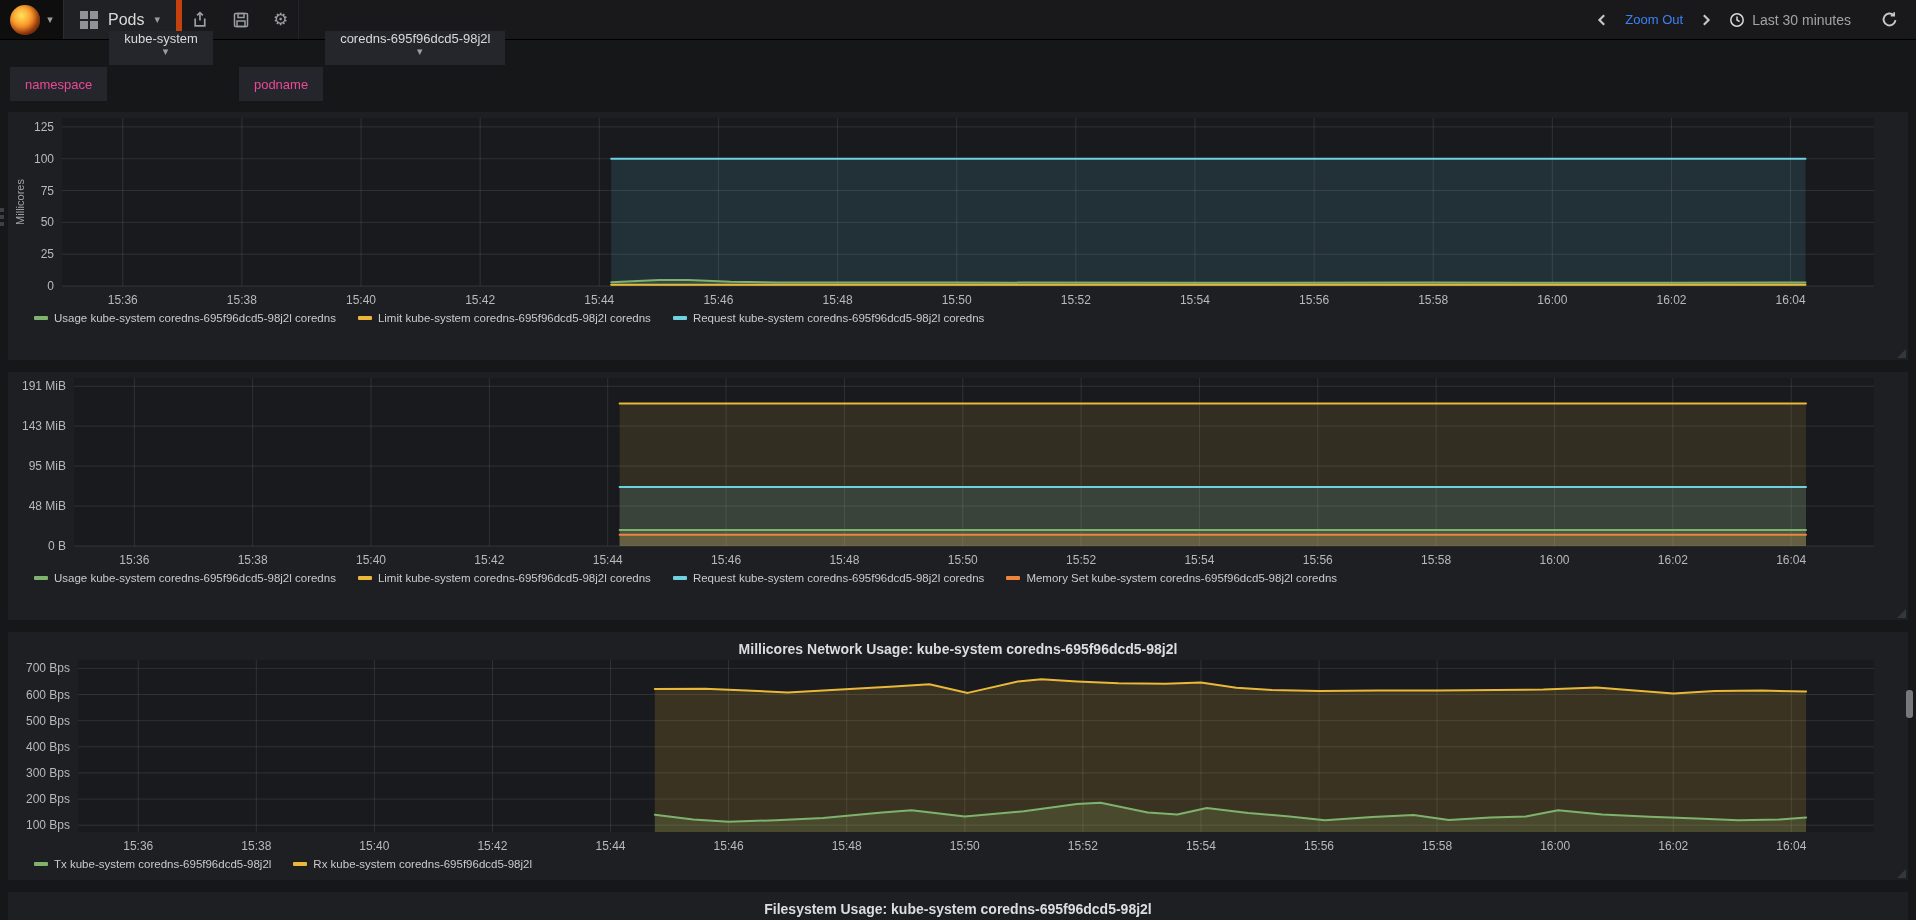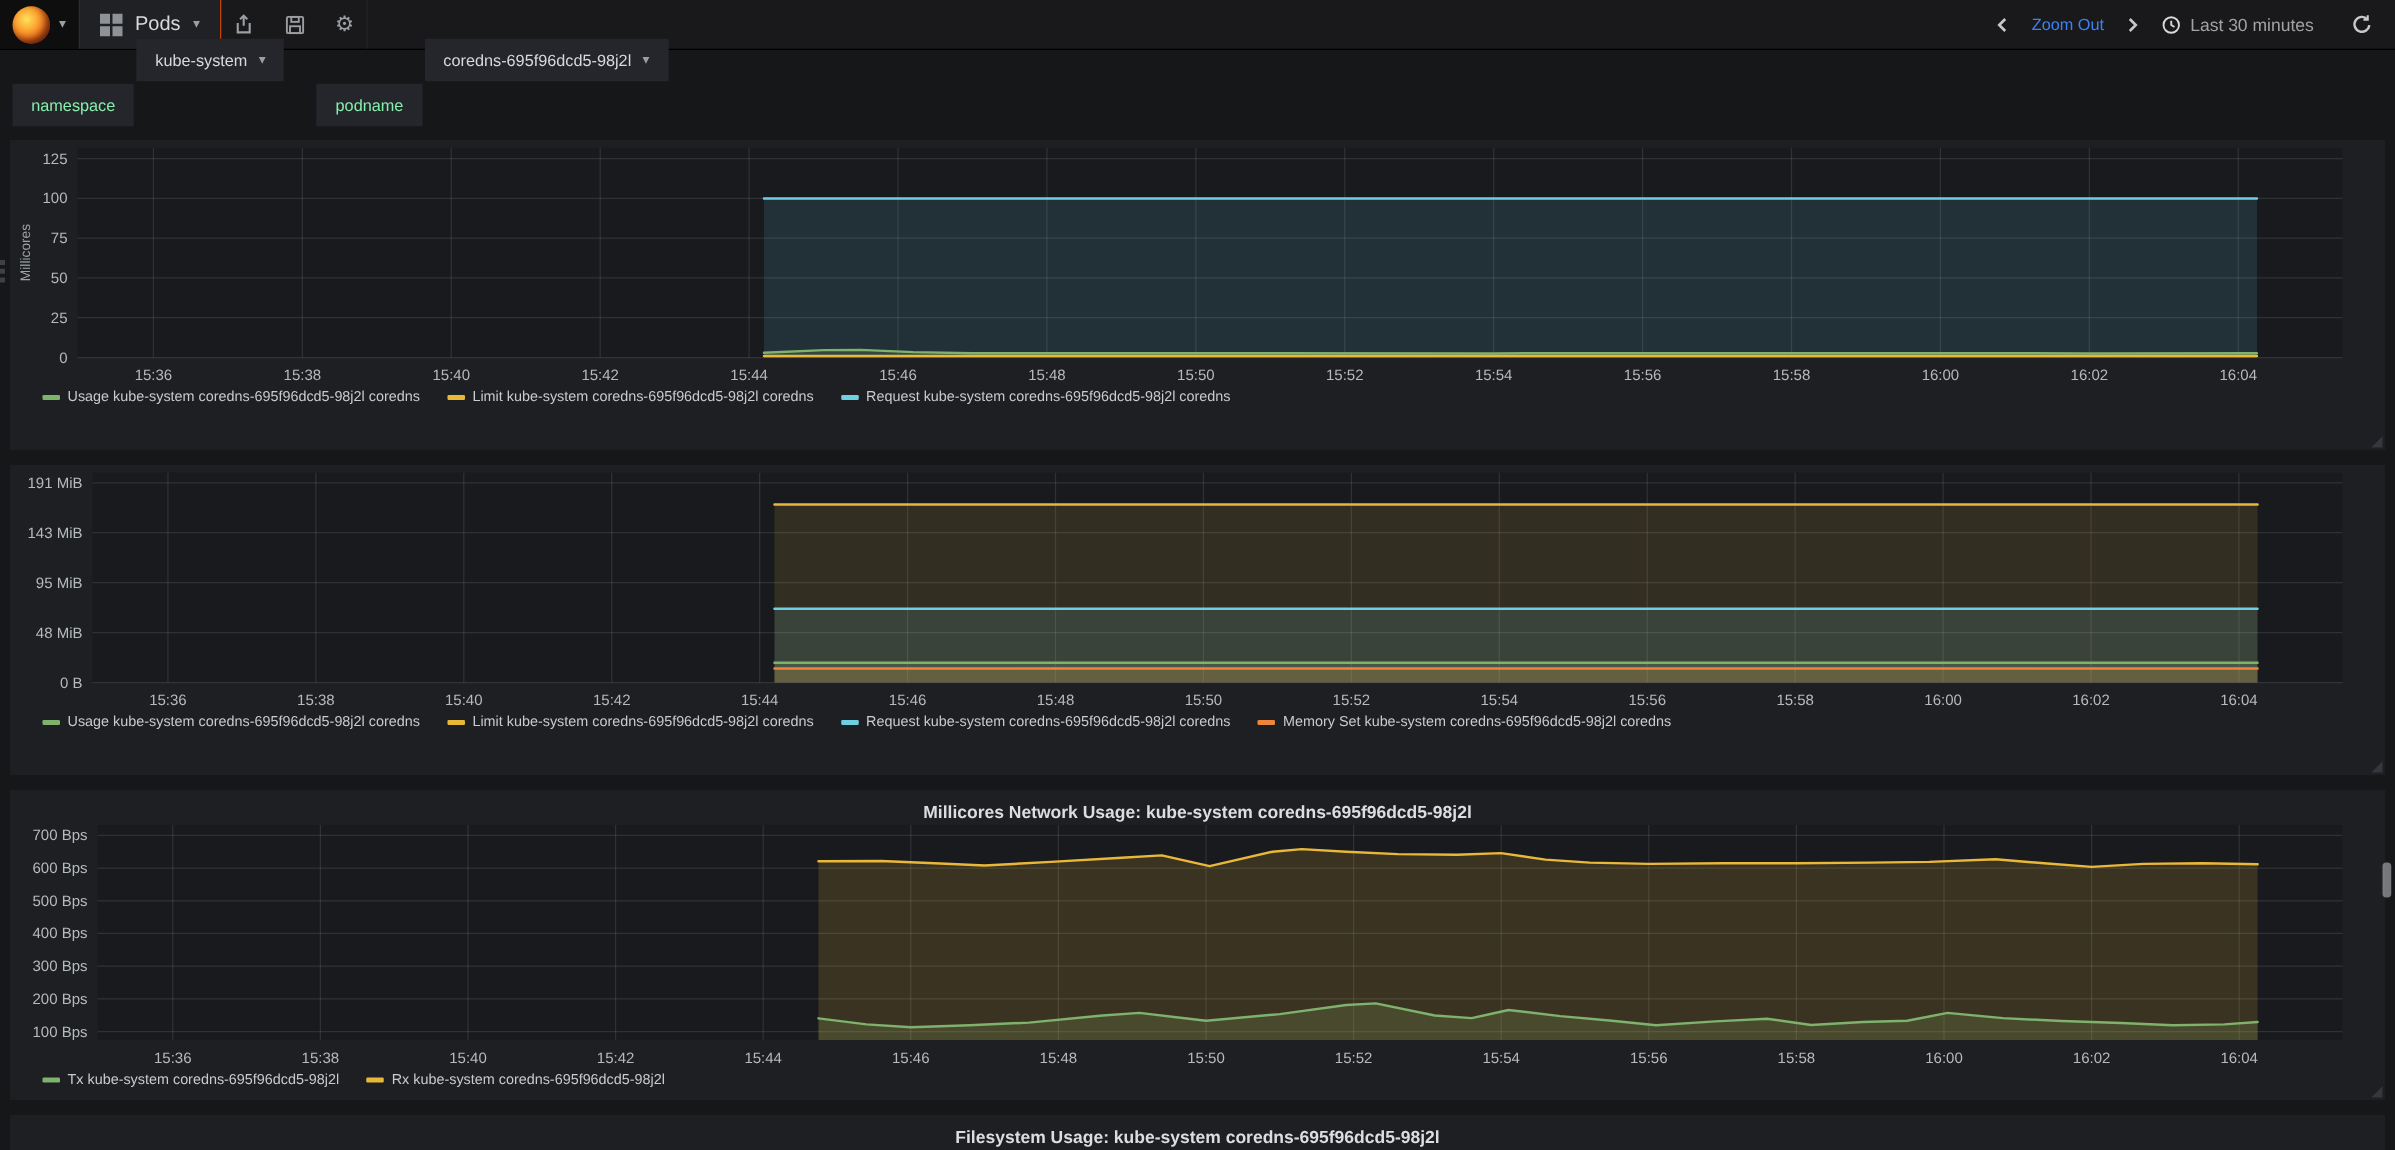--- a/index.html
+++ b/index.html
@@ -7,38 +7,38 @@
     font-family:"Liberation Sans", sans-serif; }
 
   
   .navbar { height:40px; display:flex; align-items:stretch; background:#19191b; border-bottom:1px solid #000; }
   .nav-seg { display:flex; align-items:center; }
   .logo-seg { width:64px; justify-content:center; gap:7px; background:#0e0e0f; border-right:1px solid #2b2c2f; }
   .grafana-logo { width:30px; height:30px; border-radius:50%;
     background: radial-gradient(circle at 38% 35%, #ffe25c 0%, #fba02f 35%, #ee6219 65%, #c5361c 100%);
     box-shadow: inset -3px -3px 6px rgba(0,0,0,.55); }
   .caret { color:#9b9ea3; font-size:11px; line-height:1; }
-  .picker-seg { padding:0 16px; gap:10px; background:#202124; border-right:1px solid #c2410c; }
+  .picker-seg { padding:0 16px; gap:10px; background:#202124; border-right:6px solid #c2410c; }
   .grid-icon { display:grid; grid-template-columns:8px 8px; grid-template-rows:8px 8px; gap:2px; }
   .grid-icon span { background:#a3a6ab; opacity:.85; }
   .picker-title { color:#d8d9da; font-size:16px; }
   .actions-seg { padding:0 10px; gap:24px; border-right:1px solid #232427; }
   .nav-spacer { flex:1; }
   .timectl-seg { padding:0 18px; gap:16px; color:#c7c8c9; }
   .zoom-out-label { font-size:13px; color:#3b82f6; cursor:pointer; }
   .time-range { display:flex; align-items:center; gap:7px; font-size:14px; color:#a3a3a3; }
   .icon-btn { display:flex; align-items:center; cursor:pointer; }
   .gear-glyph { font-size:17px; color:#9b9ea3; }
 
   
   .submenu { height:52px; display:flex; align-items:center; padding:0 10px; gap:26px; background:#161719; }
   .var-group { display:flex; gap:2px; }
   .pill { height:34px; display:flex; align-items:center; padding:0 15px; background:#24262b; font-size:13px; }
-  .pill.var-label { color:#86efac;margin-top:36px; }
-  .pill.var-value { color:#d8d9da; cursor:pointer; }
+  .pill.var-label { color:#ec4899;margin-top:36px; }
+  .pill.var-value { color:#d8d9da; cursor:pointer;flex-direction:column; }
   .pill .caret { margin-left:9px; }
 
   
   .dash-body { padding:20px 8px 0; position:relative; }
   .panel { position:relative; background:#1d1f23; height:248px; margin-bottom:12px; padding:6px 4px 0; }
   .panel.partial { height:60px; }
   .panel-title { text-align:center; color:#dcdde0; font-weight:bold; font-size:14px; line-height:22px; cursor:pointer; }
   .chart-svg { display:block; }
   .legend { display:flex; align-items:flex-start; gap:22px; height:20px; padding-left:22px; }
   .legend-item { display:flex; align-items:center; cursor:pointer; }

